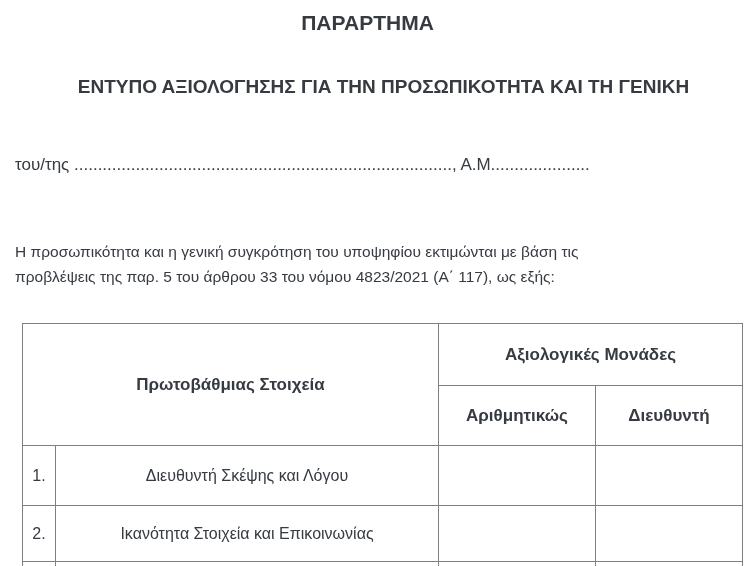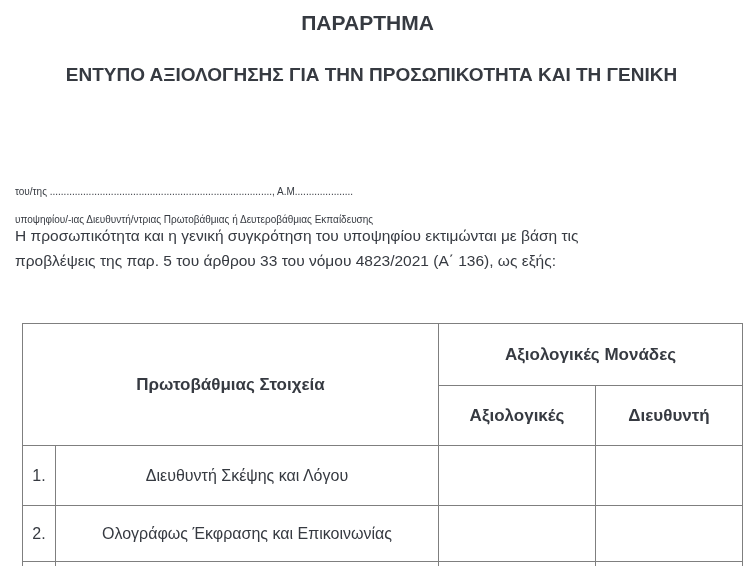--- a/index.html
+++ b/index.html
@@ -26,33 +26,33 @@
     margin: 0;
   }
 
   .doc-subtitle {
     position: absolute;
     top: 55px; left: 15px; width: 705px;
     text-align: center;
     font-size: 19px;
     font-weight: bold;
     line-height: 31px;
-    margin: 4px;
+    margin: 16px;
   }
 
   .candidate-block {
     position: absolute;
-    top: 178px; left: 15px; width: 720px;
-    font-size: 10px;
+    top: 151px; left: 15px; width: 720px;
+    font-size: 17px;
     line-height: 28px;
   }
 
   .intro-block {
     position: absolute;
-    top: 223px; left: 15px; width: 720px;
+    top: 239px; left: 15px; width: 720px;
     font-size: 15.5px;
     line-height: 25px;
   }
 
   table.eval-table {
     position: absolute;
     top: 323px; left: 22px;
     width: 720px;
     border-collapse: collapse;
     table-layout: fixed;
@@ -83,55 +83,54 @@
 <div class="page">
 
   <h1 class="doc-title">ΠΑΡΑΡΤΗΜΑ</h1>
 
   <h2 class="doc-subtitle">
     <span class="line">ΕΝΤΥΠΟ ΑΞΙΟΛΟΓΗΣΗΣ ΓΙΑ ΤΗΝ ΠΡΟΣΩΠΙΚΟΤΗΤΑ ΚΑΙ ΤΗ ΓΕΝΙΚΗ</span>
   </h2>
 
   <div class="candidate-block">
     <span class="line">του/της ................................................................................, Α.Μ.....................</span>
-    <span class="line">υποψηφίου/-ιας Διευθυντή/ντριας Πρωτοβάθμιας ή Δευτεροβάθμιας Εκπαίδευσης</span>
   </div>
 
   <div class="intro-block">
     <span class="line">Η προσωπικότητα και η γενική συγκρότηση του υποψηφίου εκτιμώνται με βάση τις</span>
-    <span class="line">προβλέψεις της παρ. 5 του άρθρου 33 του νόμου 4823/2021 (Α΄ 136), ως εξής:</span>
+    <span class="line">προβλέψεις της παρ. 5 του άρθρου 33 του νόμου 4823/2021 (Α΄ 117), ως εξής:</span>
   </div>
 
   <table class="eval-table">
     <colgroup>
       <col style="width:33px">
       <col style="width:383px">
       <col style="width:157px">
       <col style="width:147px">
     </colgroup>
     <tbody>
       <tr class="row-h-top">
         <td class="hdr" colspan="2" rowspan="2">Πρωτοβάθμιας Στοιχεία</td>
         <td class="hdr" colspan="2">Αξιολογικές Μονάδες</td>
       </tr>
       <tr class="row-h-sub">
-        <td class="hdr">Αξιολογικές</td>
+        <td class="hdr">Αριθμητικώς</td>
         <td class="hdr">Διευθυντή</td>
       </tr>
 
       <tr class="row-h-body1">
         <td>1.</td>
         <td>Διευθυντή Σκέψης και Λόγου</td>
         <td></td>
         <td></td>
       </tr>
 
       <tr class="row-h-body2">
         <td>2.</td>
-        <td>Ολογράφως Έκφρασης και Επικοινωνίας</td>
+        <td>Ικανότητα Στοιχεία και Επικοινωνίας</td>
         <td></td>
         <td></td>
       </tr>
 
       <tr class="row-h-body3">
         <td></td>
         <td></td>
         <td></td>
         <td></td>
       </tr>

